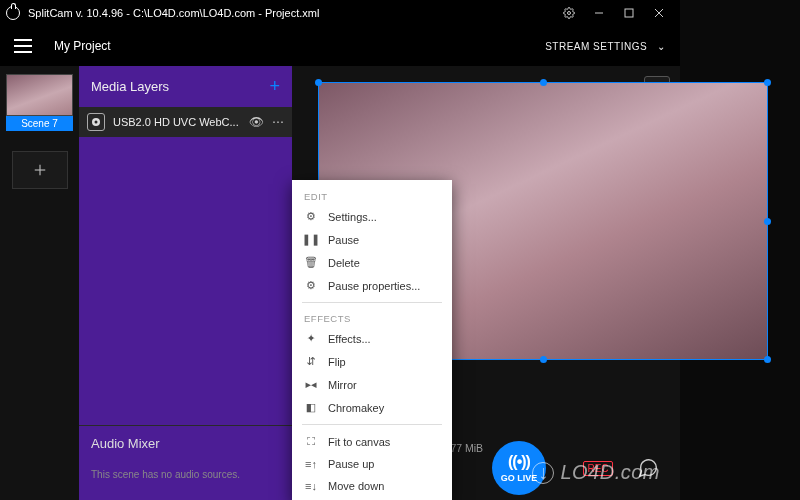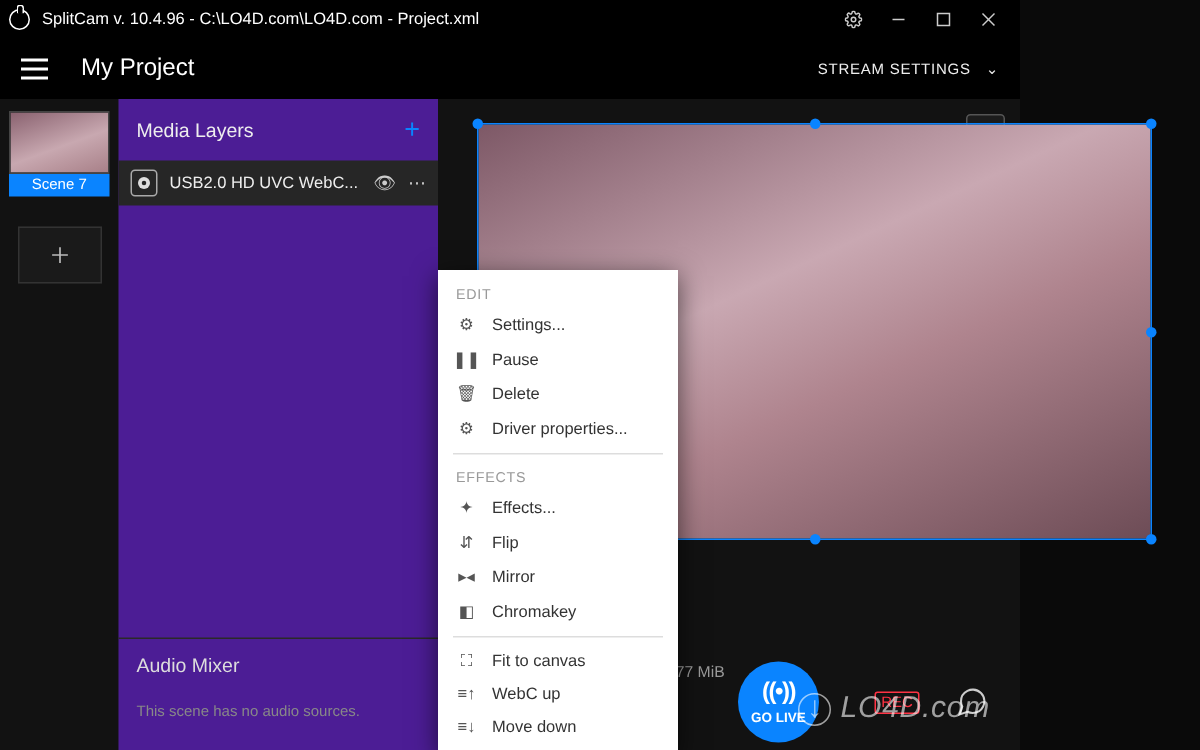--- a/index.html
+++ b/index.html
@@ -11,21 +11,21 @@
   .titlebar .logo { width: 14px; height: 14px; border-radius: 50%; background: #000; border: 1.5px solid #fff; margin-right: 8px; position: relative; }
   .titlebar .logo::after { content:""; position:absolute; width:3px; height:5px; background:#000; border:1.5px solid #fff; border-bottom:none; border-radius:3px 3px 0 0; top:-4px; left:4px; }
   .titlebar .title { flex: 1; }
   .titlebar .winbtn { width: 30px; height: 26px; display:flex; align-items:center; justify-content:center; font-size: 12px; color:#ccc; }
   .winbtn svg { stroke:#ccc; }
 
   
   .header { height: 40px; background: #000; display:flex; align-items:center; padding: 0 14px; }
   .hamburger { width: 28px; display:flex; flex-direction:column; gap:4px; }
   .hamburger span { display:block; height:2px; width:18px; background:#fff; }
-  .project-title { font-size: 16px; font-weight: 400; color:#fff; margin-left: 12px; flex:1; }
+  .project-title { font-size: 12px; font-weight: 400; color:#fff; margin-left: 12px; flex:1; }
   .stream-settings { font-size: 10px; letter-spacing: 0.5px; color:#eee; display:flex; align-items:center; gap:10px; }
 
   
   .body { flex:1; display:flex; background:#181818; position:relative; }
 
   
   .scenes { width: 79px; background:#121212; padding: 8px 6px; display:flex; flex-direction:column; gap:10px; align-items:center; }
   .scene-thumb { width: 67px; display:flex; flex-direction:column; }
   .scene-img { width:67px; height:42px; background:linear-gradient(160deg,#8a6270 0%,#c8a8b0 55%,#a88088 100%); border:1px solid #444; }
   .scene-label { background:#0a84ff; color:#fff; font-size:10px; text-align:center; padding:2px 0; }
@@ -216,21 +216,21 @@
       <div class="item">
           <span class="mi">❚❚</span>
           <span>Pause</span>
         </div>
       <div class="item">
           <span class="mi">🗑</span>
           <span>Delete</span>
         </div>
       <div class="item">
           <span class="mi">⚙</span>
-          <span>Driver properties...</span>
+          <span>Pause properties...</span>
         </div>
       <hr>
       <div class="sect">EFFECTS</div>
       <div class="item">
           <span class="mi">✦</span>
           <span>Effects...</span>
         </div>
       <div class="item">
           <span class="mi">⇵</span>
           <span>Flip</span>
@@ -243,21 +243,21 @@
           <span class="mi">◧</span>
           <span>Chromakey</span>
         </div>
       <hr>
       <div class="item">
           <span class="mi">⛶</span>
           <span>Fit to canvas</span>
         </div>
       <div class="item">
           <span class="mi">≡↑</span>
-          <span>WebC up</span>
+          <span>Pause up</span>
         </div>
       <div class="item">
           <span class="mi">≡↓</span>
           <span>Move down</span>
         </div>
     </div>
 
     <div class="watermark">
       <span class="wcircle">↓</span>
       <span>LO4D.com</span>

